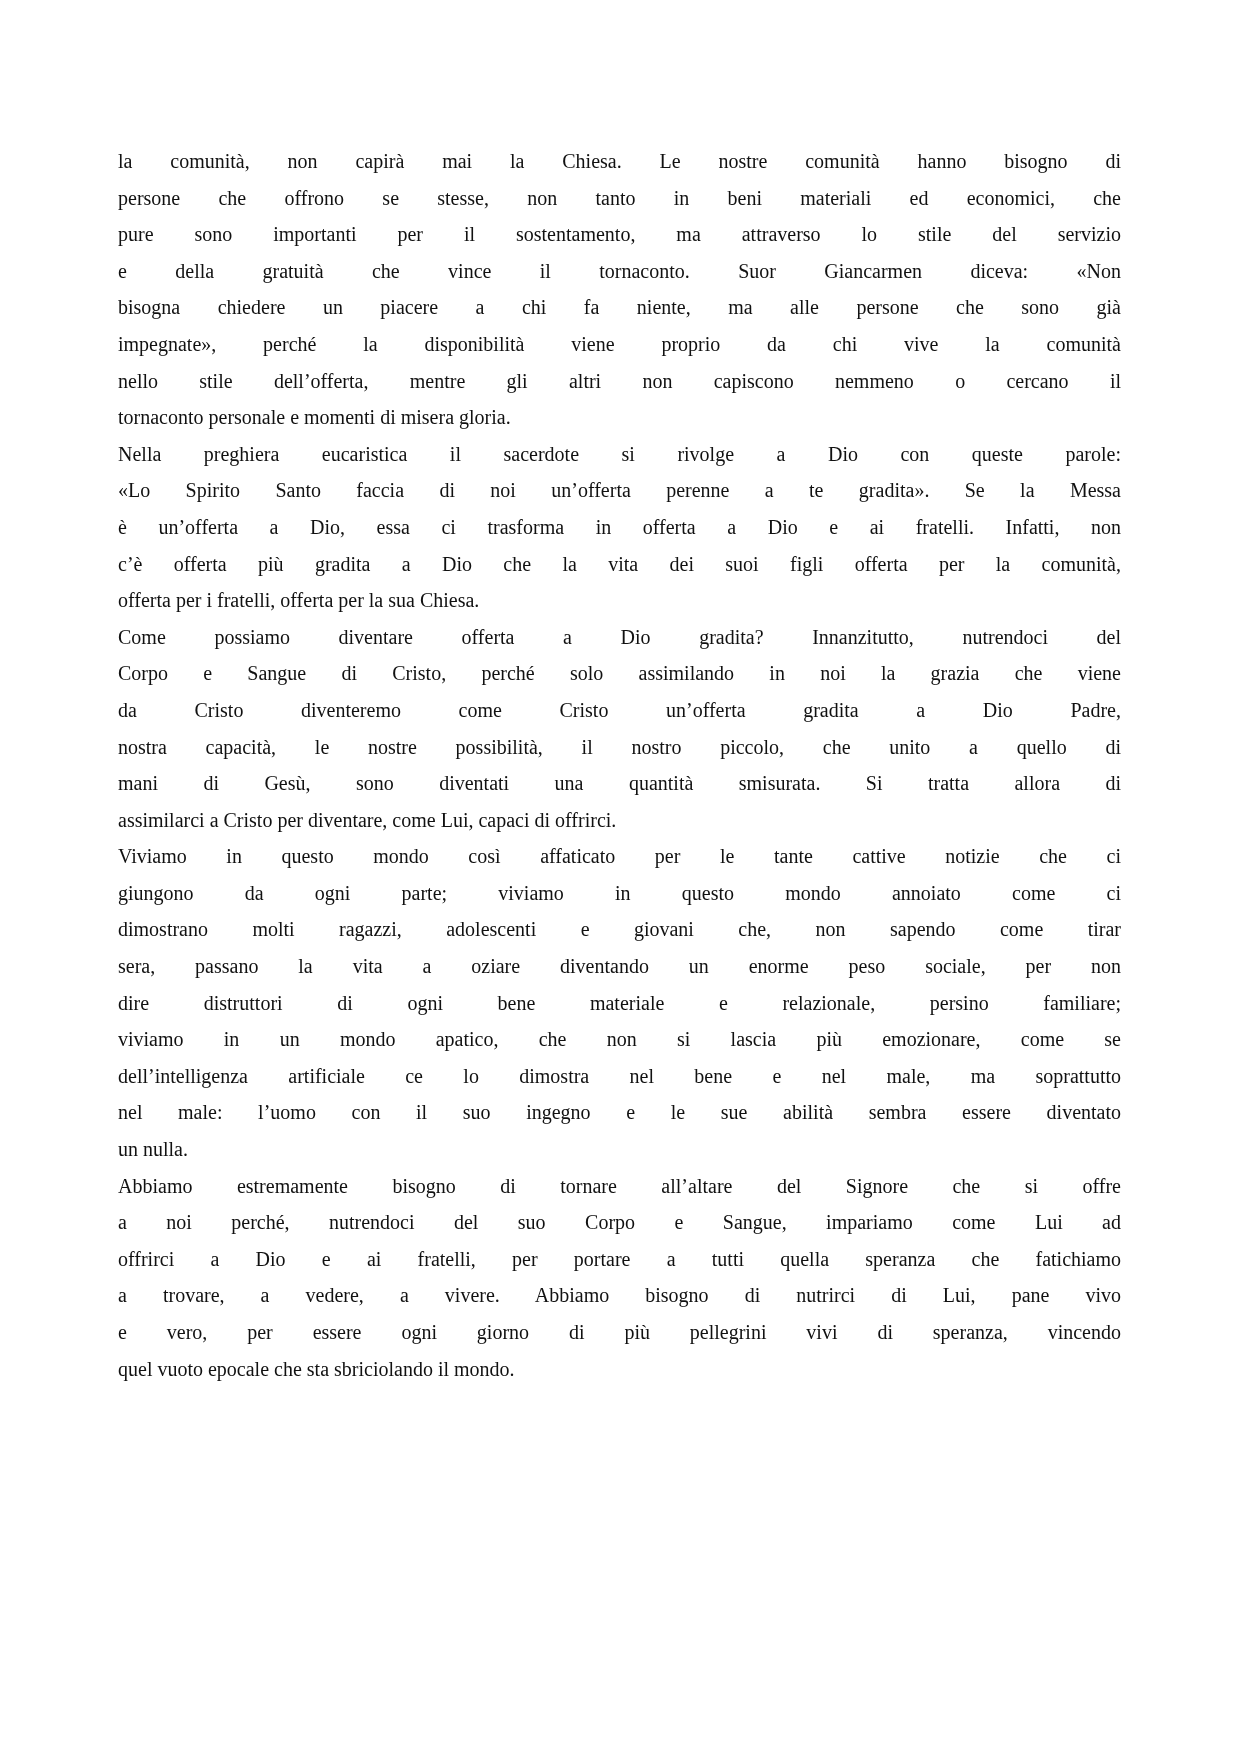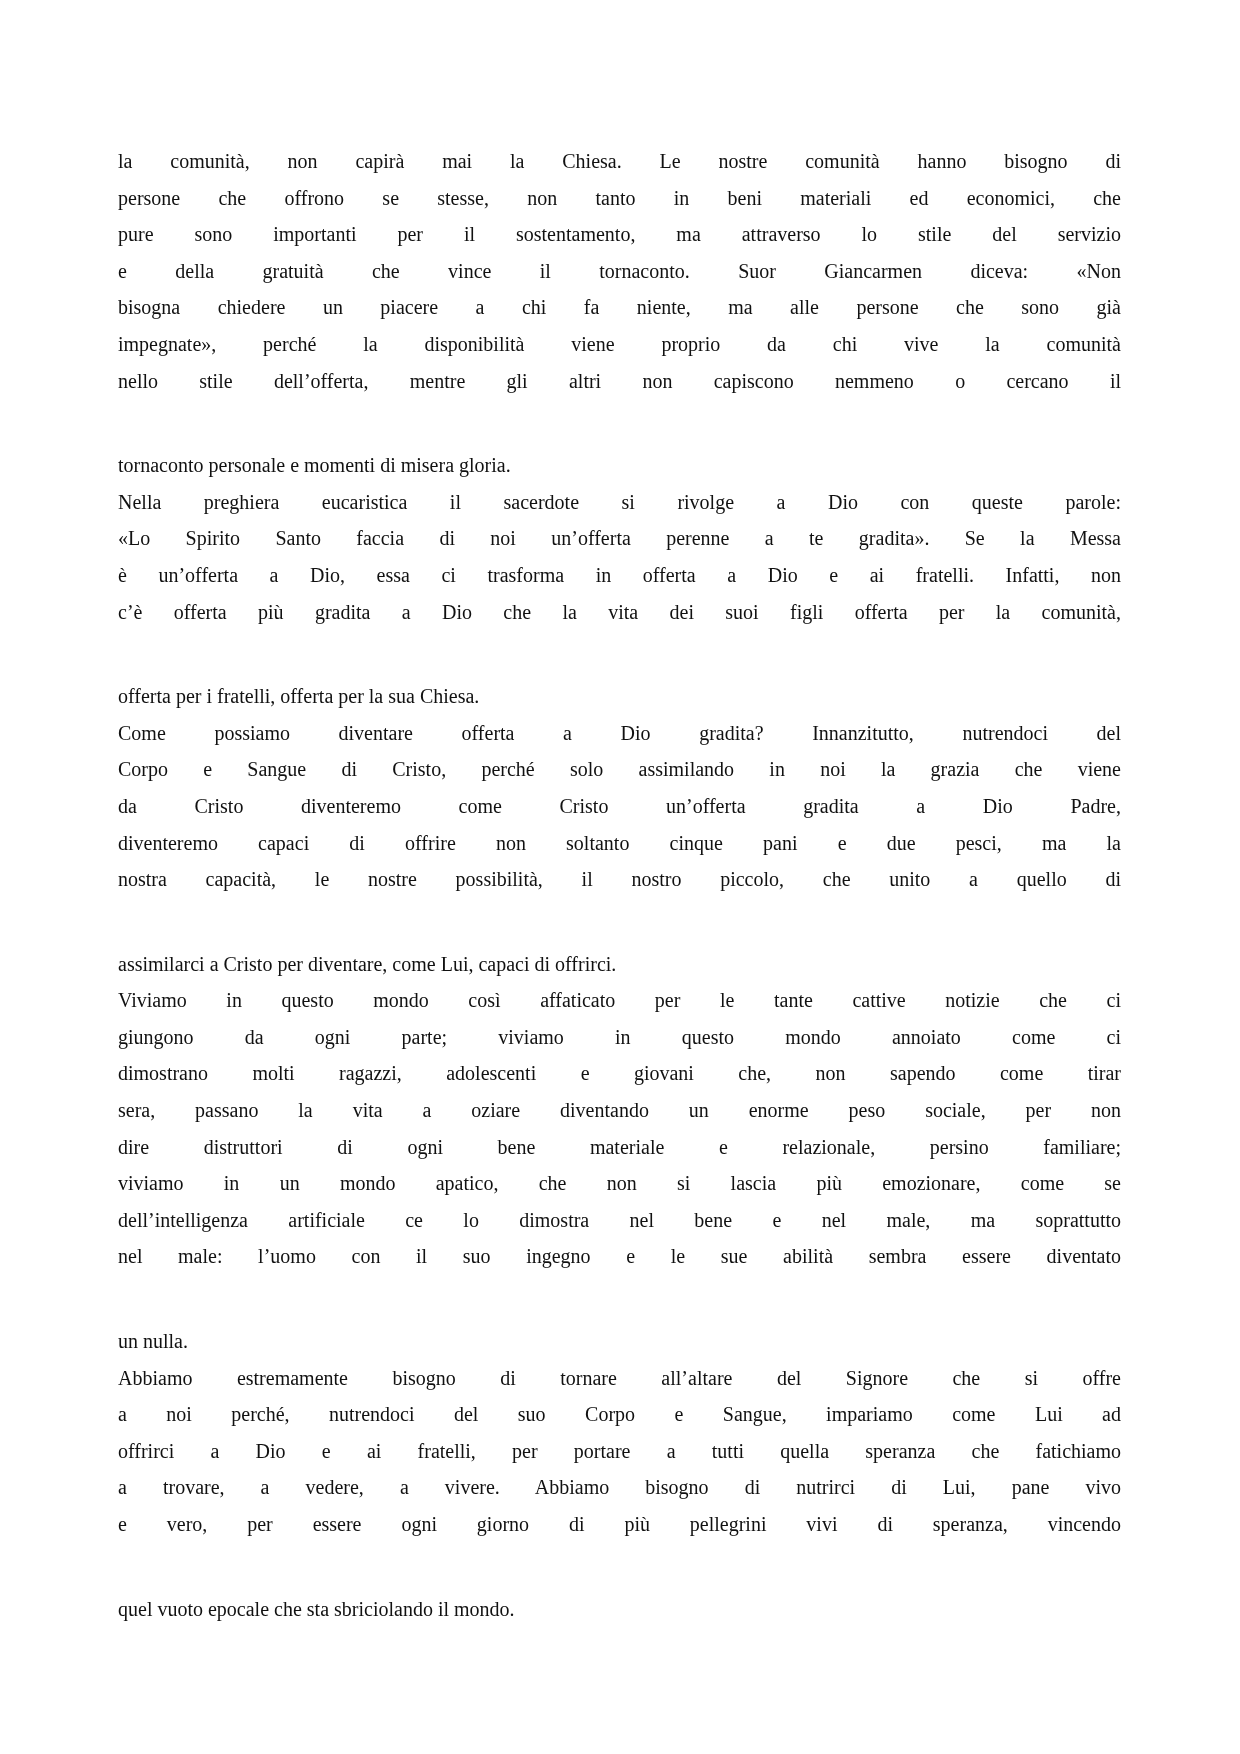--- a/index.html
+++ b/index.html
@@ -7,21 +7,21 @@
   .page {
     position: absolute; left: 118px; top: 143px; width: 1003px;
     font-family: "Liberation Serif", "DejaVu Serif", serif;
     font-size: 20px; color: #111111;
   }
   .line {
     display: block; height: 36.6px; line-height: 36.6px; white-space: nowrap;
     text-align: justify; text-align-last: justify;
     transform-origin: left center;
   }
-  .line.last { text-align-last: left; margin-top: 48px; }
+  .line.last { text-align-last: left; }
 </style>
 </head>
 <body>
 
 <div class="page">
   <div>
     <span class="line">la comunità, non capirà mai la Chiesa. Le nostre comunità hanno bisogno di</span>
     <span class="line">persone che offrono se stesse, non tanto in beni materiali ed economici, che</span>
     <span class="line">pure sono importanti per il sostentamento, ma attraverso lo stile del servizio</span>
     <span class="line">e della gratuità che vince il tornaconto. Suor Giancarmen diceva: «Non</span>
@@ -34,22 +34,22 @@
     <span class="line">Nella preghiera eucaristica il sacerdote si rivolge a Dio con queste parole:</span>
     <span class="line">«Lo Spirito Santo faccia di noi un’offerta perenne a te gradita». Se la Messa</span>
     <span class="line">è un’offerta a Dio, essa ci trasforma in offerta a Dio e ai fratelli. Infatti, non</span>
     <span class="line">c’è offerta più gradita a Dio che la vita dei suoi figli offerta per la comunità,</span>
     <span class="line last">offerta per i fratelli, offerta per la sua Chiesa.</span>
   </div>
   <div>
     <span class="line">Come possiamo diventare offerta a Dio gradita? Innanzitutto, nutrendoci del</span>
     <span class="line">Corpo e Sangue di Cristo, perché solo assimilando in noi la grazia che viene</span>
     <span class="line">da Cristo diventeremo come Cristo un’offerta gradita a Dio Padre,</span>
-    <span class="line">diventeremo capaci di offrire non soltanto cinque pani e due pesci, ma la</span>
     <span class="line">nostra capacità, le nostre possibilità, il nostro piccolo, che unito a quello di</span>
+    <span class="line">mani di Gesù, sono diventati una quantità smisurata. Si tratta allora di</span>
     <span class="line last">assimilarci a Cristo per diventare, come Lui, capaci di offrirci.</span>
   </div>
   <div>
     <span class="line">Viviamo in questo mondo così affaticato per le tante cattive notizie che ci</span>
     <span class="line">giungono da ogni parte; viviamo in questo mondo annoiato come ci</span>
     <span class="line">dimostrano molti ragazzi, adolescenti e giovani che, non sapendo come tirar</span>
     <span class="line">sera, passano la vita a oziare diventando un enorme peso sociale, per non</span>
     <span class="line">dire distruttori di ogni bene materiale e relazionale, persino familiare;</span>
     <span class="line">viviamo in un mondo apatico, che non si lascia più emozionare, come se</span>
     <span class="line">dell’intelligenza artificiale ce lo dimostra nel bene e nel male, ma soprattutto</span>

